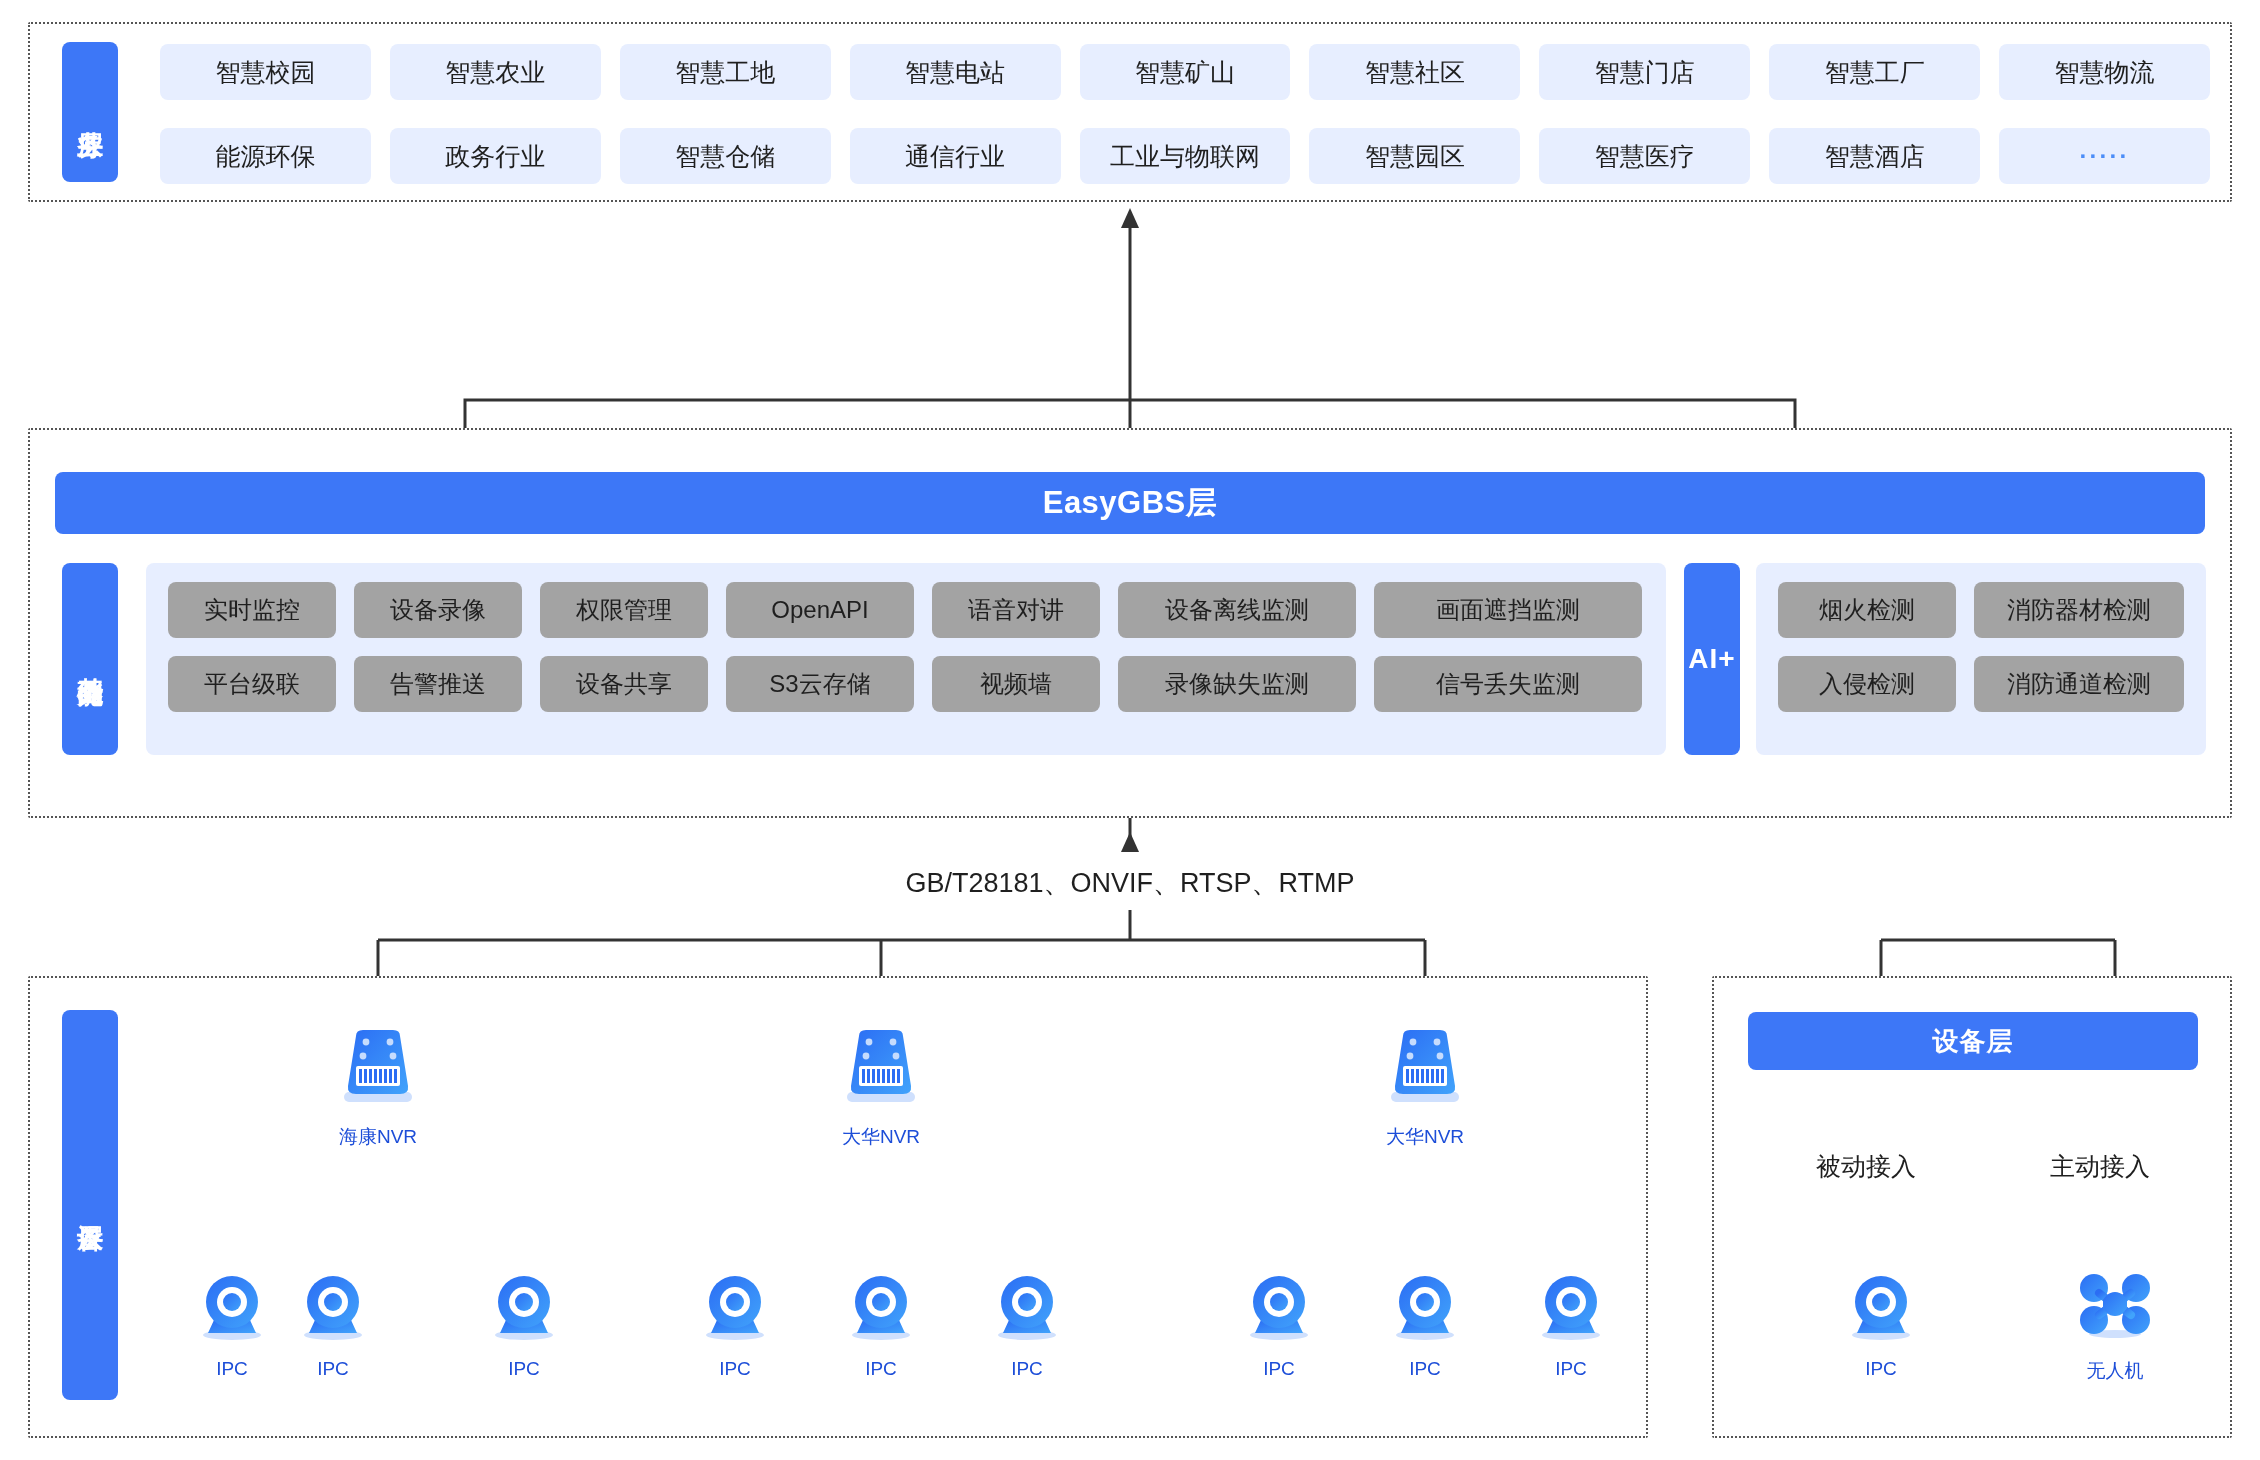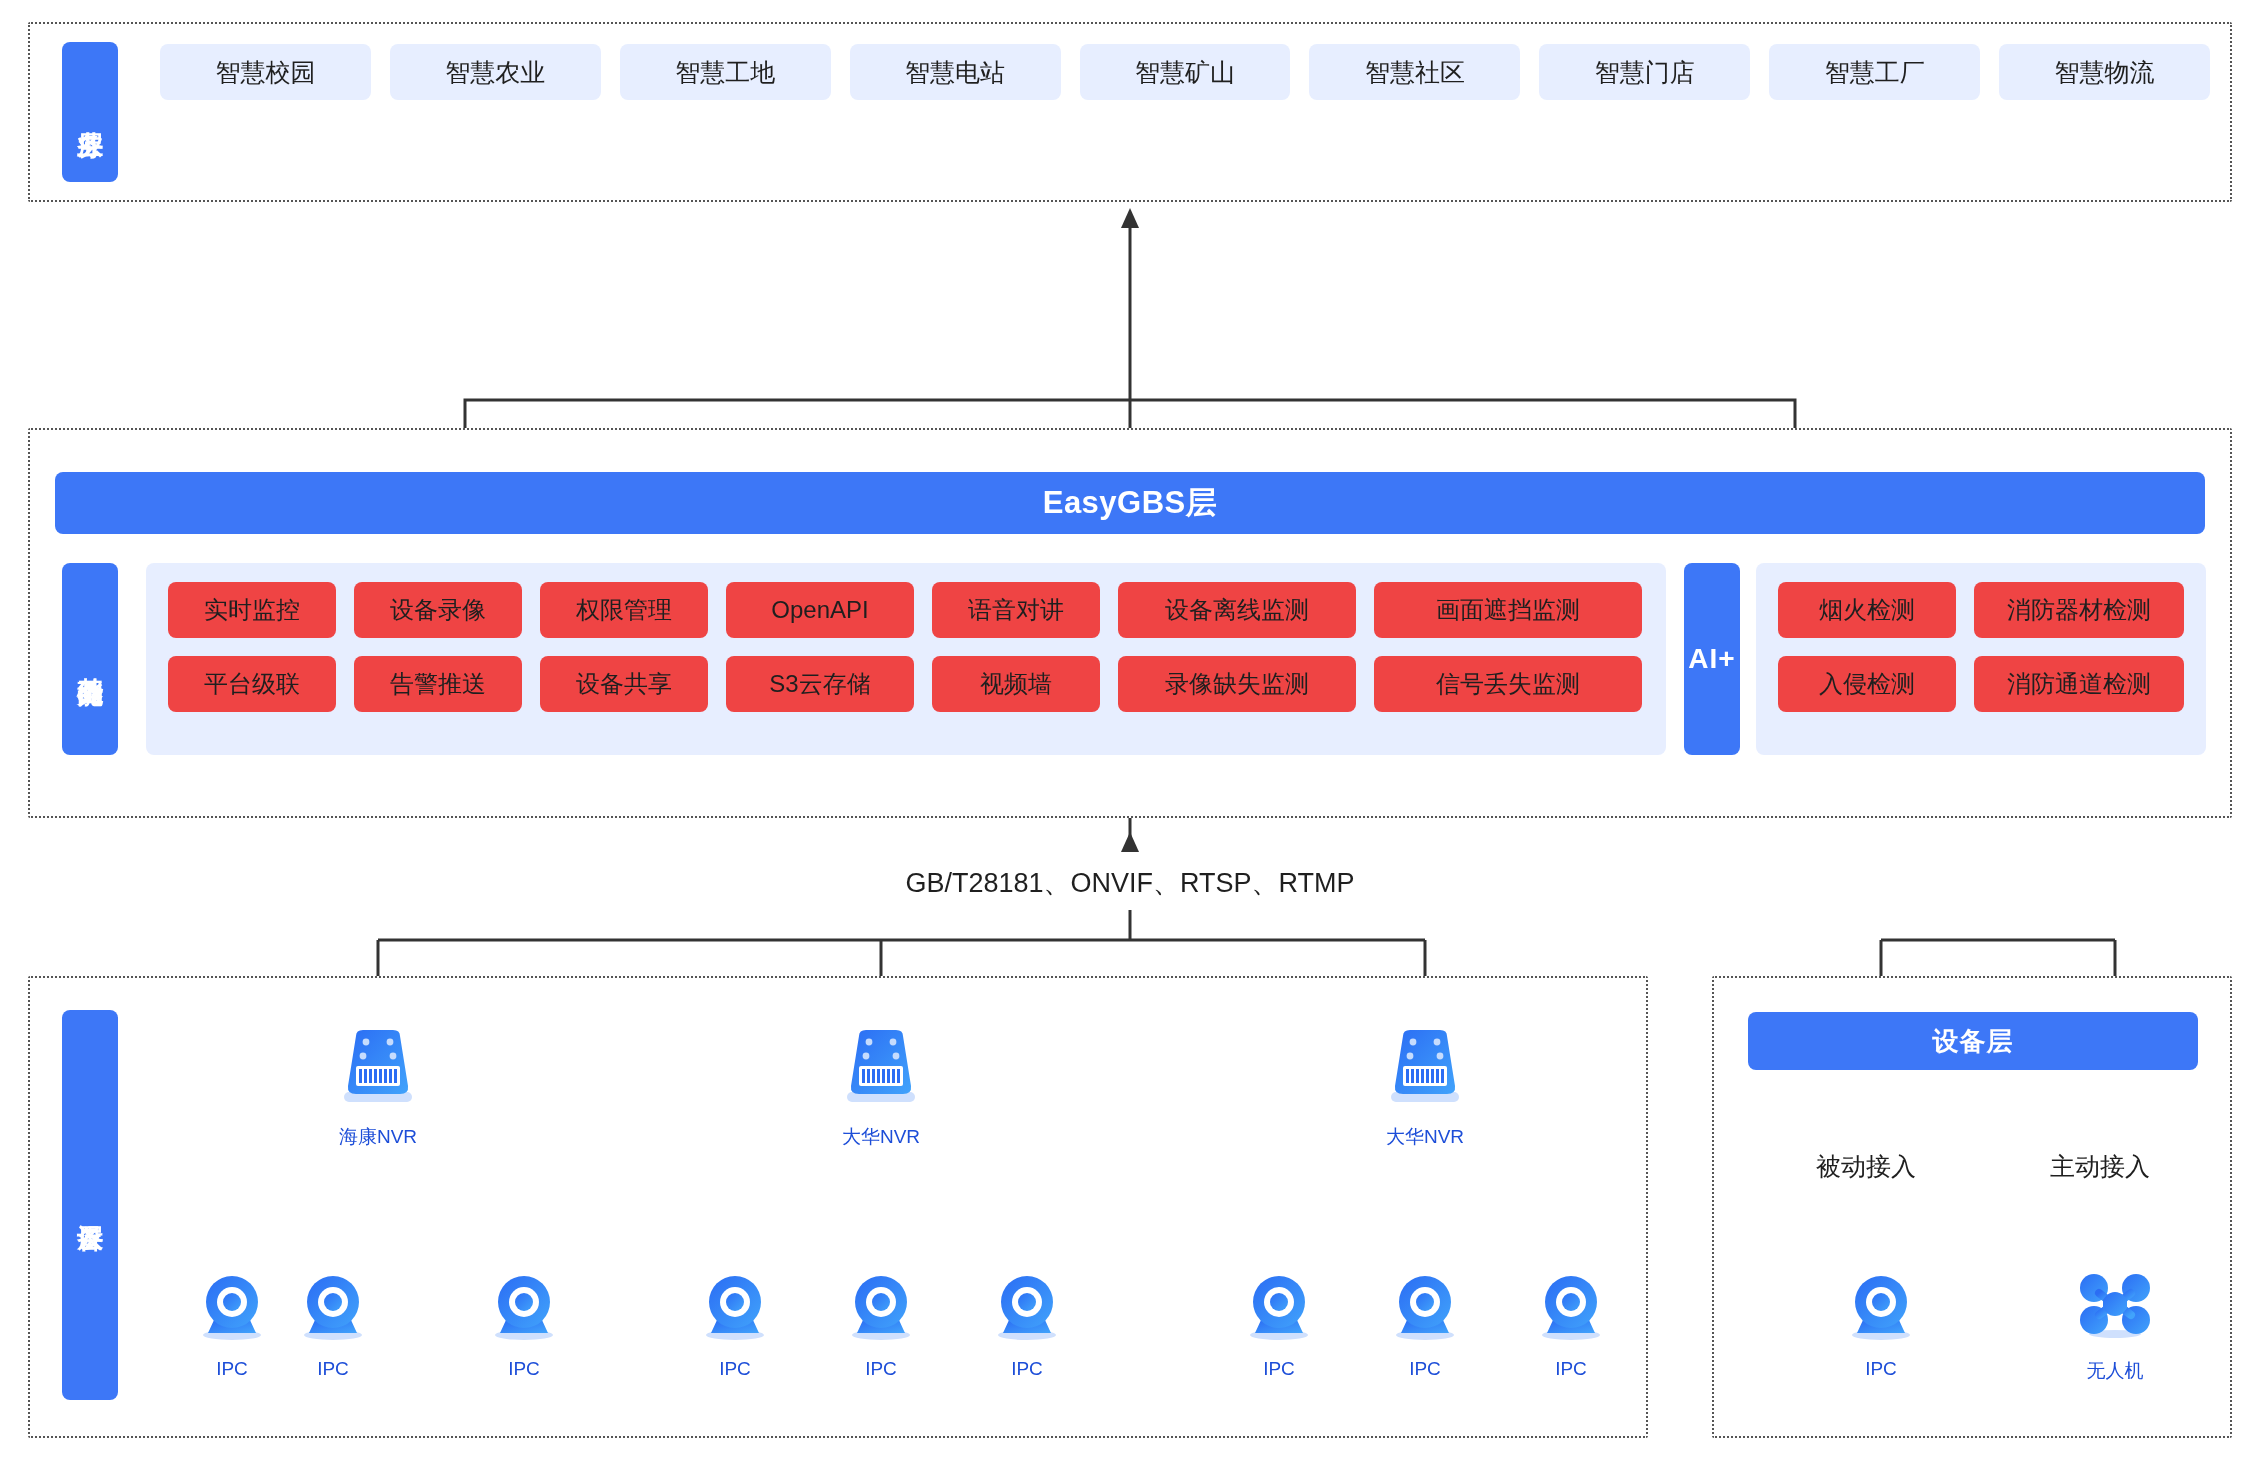--- a/index.html
+++ b/index.html
@@ -73,21 +73,21 @@
   .cap-panel {
     position: absolute;
     background: #e7eeff;
     border-radius: 8px;
   }
   .cap-grid {
     position: absolute;
     display: grid; gap: 18px 18px;
   }
   .cap-cell {
-    background: #ef4444;
+    background: #a3a3a3;
     border-radius: 8px;
     display: flex; align-items: center; justify-content: center;
     font-size: 24px; color: #1f1f1f;
     height: 56px;
   }
 
   
   .node-label {
     position: absolute;
     font-size: 19px;
@@ -189,20 +189,31 @@
     <div class="biz-row">
       <div class="tag">智慧校园</div>
       <div class="tag">智慧农业</div>
       <div class="tag">智慧工地</div>
       <div class="tag">智慧电站</div>
       <div class="tag">智慧矿山</div>
       <div class="tag">智慧社区</div>
       <div class="tag">智慧门店</div>
       <div class="tag">智慧工厂</div>
       <div class="tag">智慧物流</div>
+    </div>
+    <div class="biz-row">
+      <div class="tag">能源环保</div>
+      <div class="tag">政务行业</div>
+      <div class="tag">智慧仓储</div>
+      <div class="tag">通信行业</div>
+      <div class="tag">工业与物联网</div>
+      <div class="tag">智慧园区</div>
+      <div class="tag">智慧医疗</div>
+      <div class="tag">智慧酒店</div>
+      <div class="tag ellipsis">·····</div>
     </div>
   </div>
 
 
   <div class="dashed-panel" style="left:28px; top:428px; width:2204px; height:390px;"></div>
 
   <div class="gbs-bar">
     <span>EasyGBS层</span>
   </div>
 

